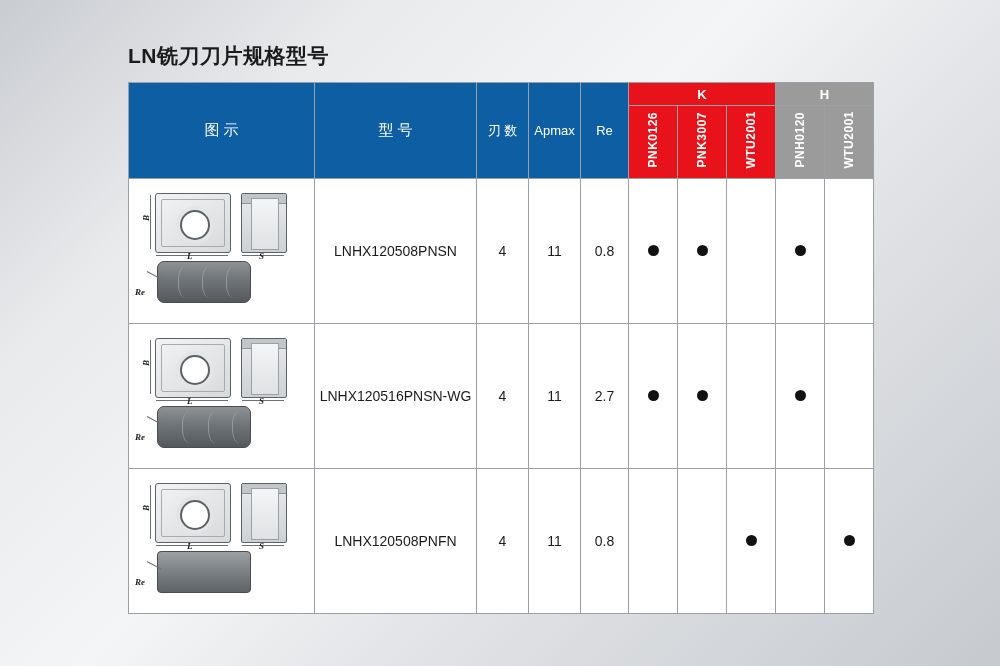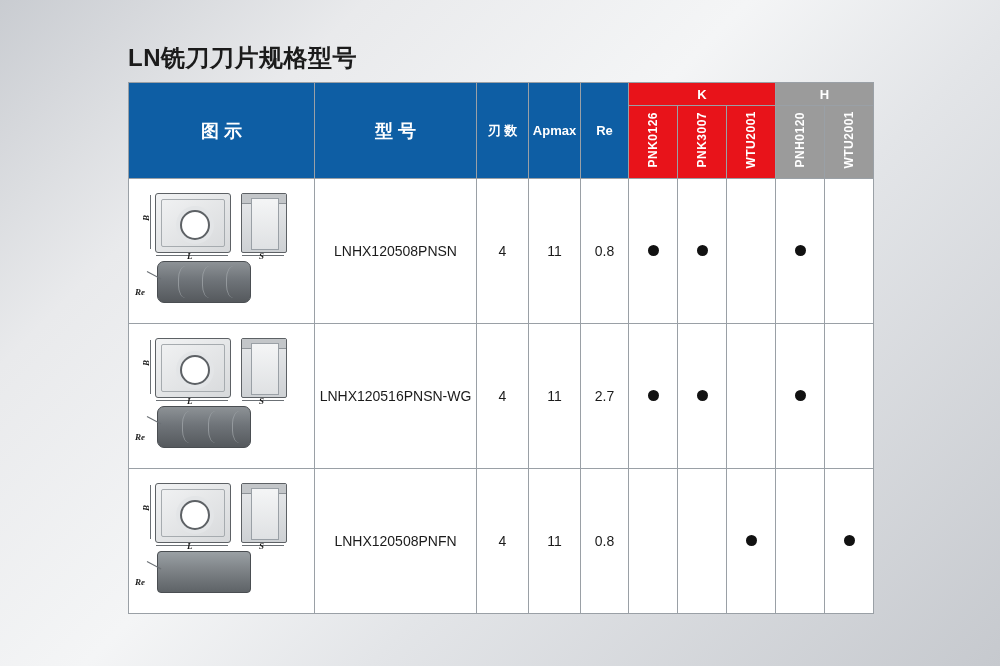--- a/index.html
+++ b/index.html
@@ -15,21 +15,21 @@
   }
   .page {
     position: relative;
     width: 1000px;
     height: 666px;
   }
   .title {
     position: absolute;
     left: 128px;
     top: 42px;
-    font-size: 24px;
+    font-size: 21px;
     font-weight: bold;
     color: #1b1b1b;
     letter-spacing: 0.5px;
   }
   table.spec {
     position: absolute;
     left: 128px;
     top: 82px;
     width: 744px;
     border-collapse: collapse;
@@ -38,26 +38,26 @@
   }
   table.spec td, table.spec th {
     border: 1px solid #9aa0a6;
     padding: 0;
     text-align: center;
     vertical-align: middle;
   }
   .hdr-blue {
     background: #0e5ea4;
     color: #ffffff;
-    font-weight: bold;
-    font-size: 18px;
+    font-weight: normal;
+    font-size: 15px;
   }
   .hdr-blue.small {
     font-size: 13px;
-    font-weight: bold;
+    font-weight: normal;
   }
   .grp-k {
     background: #e8131a;
     color: #ffffff;
     font-weight: bold;
     font-size: 13px;
     height: 22px;
   }
   .grp-h {
     background: #9b9b9b;

